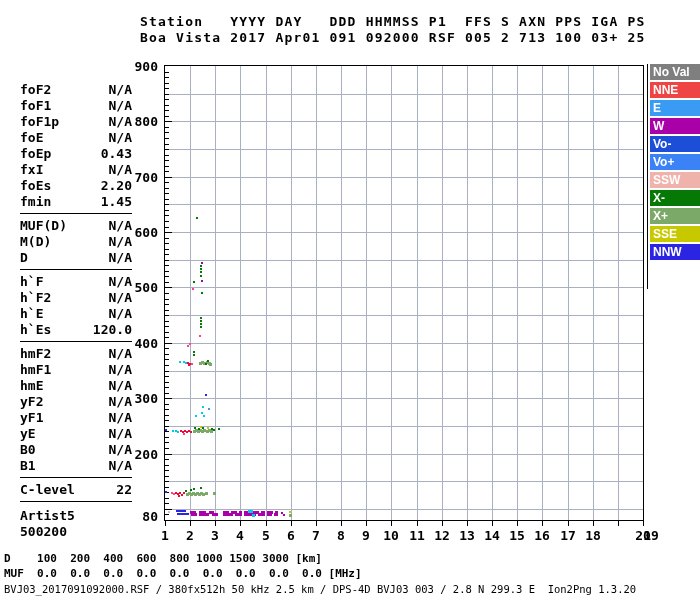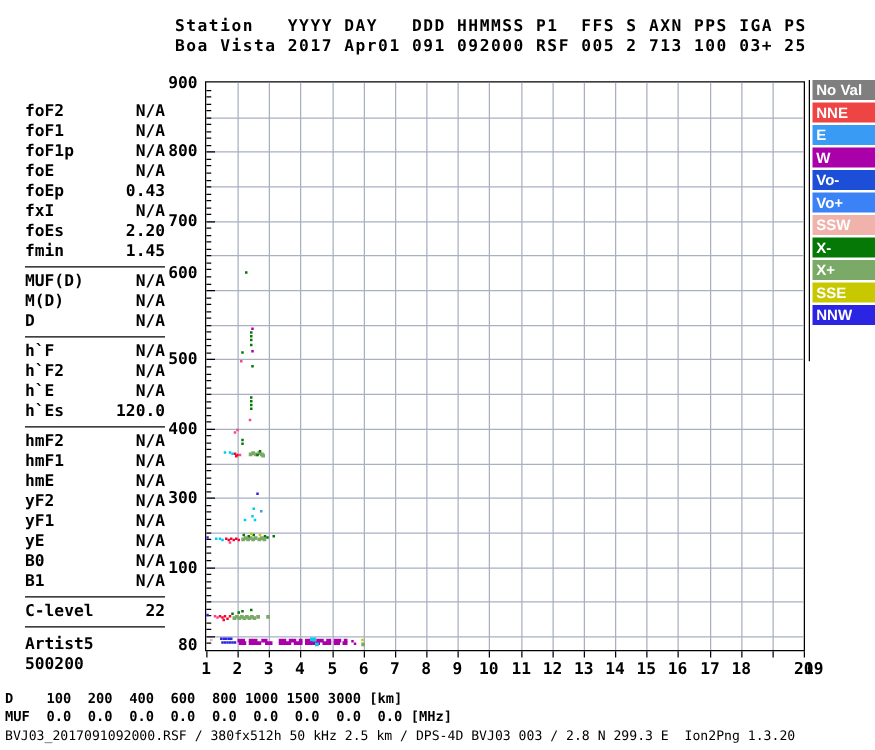--- a/index.html
+++ b/index.html
@@ -418,25 +418,25 @@
 
   <div id="bottom-rows">
     <div>D    100  200  400  600  800 1000 1500 3000 [km]</div>
     <div>MUF  0.0  0.0  0.0  0.0  0.0  0.0  0.0  0.0  0.0 [MHz]</div>
   </div>
 
   <div id="status-bar">BVJ03_2017091092000.RSF / 380fx512h 50 kHz 2.5 km / DPS-4D BVJ03 003 / 2.8 N 299.3 E  Ion2Png 1.3.20</div>
 <div class="ylab" style="left: 128px; top: 60px;">900</div>
     <div class="ylab" style="left: 128px; top: 115px;">800</div>
     <div class="ylab" style="left: 128px; top: 171px;">700</div>
-    <div class="ylab" style="left: 128px; top: 212px;">600</div>
+    <div class="ylab" style="left: 128px; top: 226px;">600</div>
     <div class="ylab" style="left: 128px; top: 281px;">500</div>
     <div class="ylab" style="left: 128px; top: 337px;">400</div>
     <div class="ylab" style="left: 128px; top: 392px;">300</div>
-    <div class="ylab" style="left: 128px; top: 448px;">100</div>
+    <div class="ylab" style="left: 128px; top: 448px;">200</div>
     <div class="ylab" style="left: 128px; top: 510px;">80</div>
     <div class="xtick" style="left: 165px; top: 521px;"></div>
     <div class="xlab" style="left: 153px; top: 529px;">1</div>
     <div class="xtick" style="left: 190px; top: 521px;"></div>
     <div class="xlab" style="left: 178px; top: 529px;">2</div>
     <div class="xtick" style="left: 215px; top: 521px;"></div>
     <div class="xlab" style="left: 203px; top: 529px;">3</div>
     <div class="xtick" style="left: 240px; top: 521px;"></div>
     <div class="xlab" style="left: 228px; top: 529px;">4</div>
     <div class="xtick" style="left: 266px; top: 521px;"></div>

